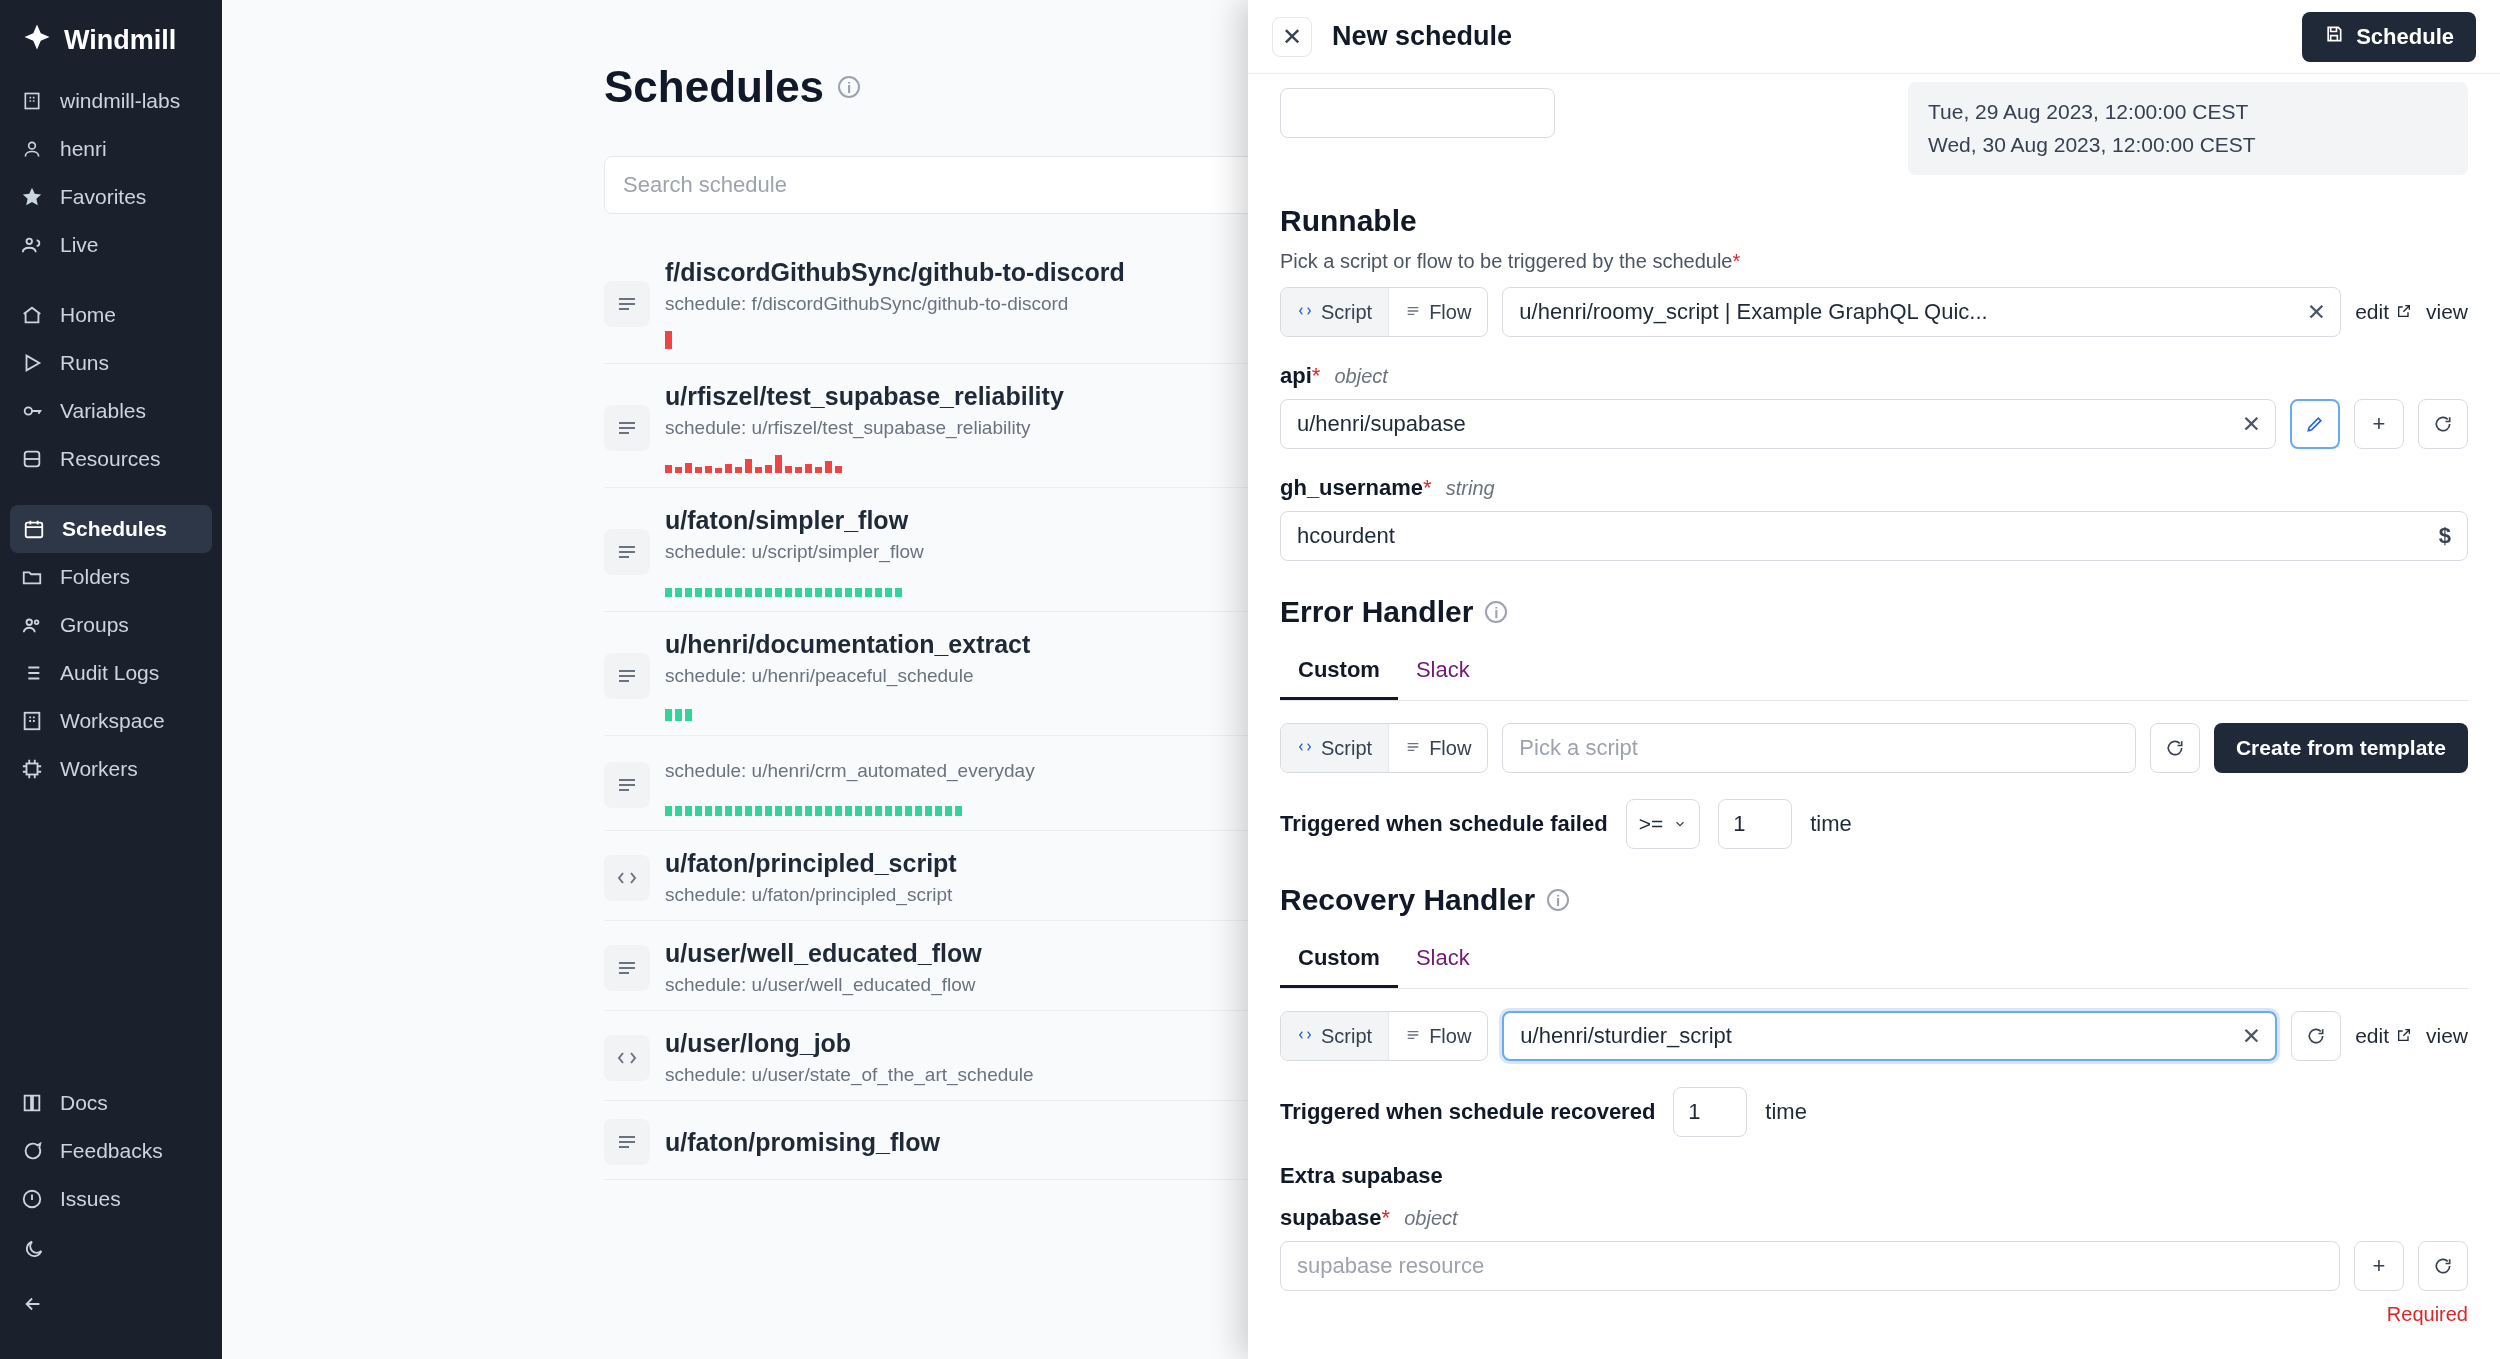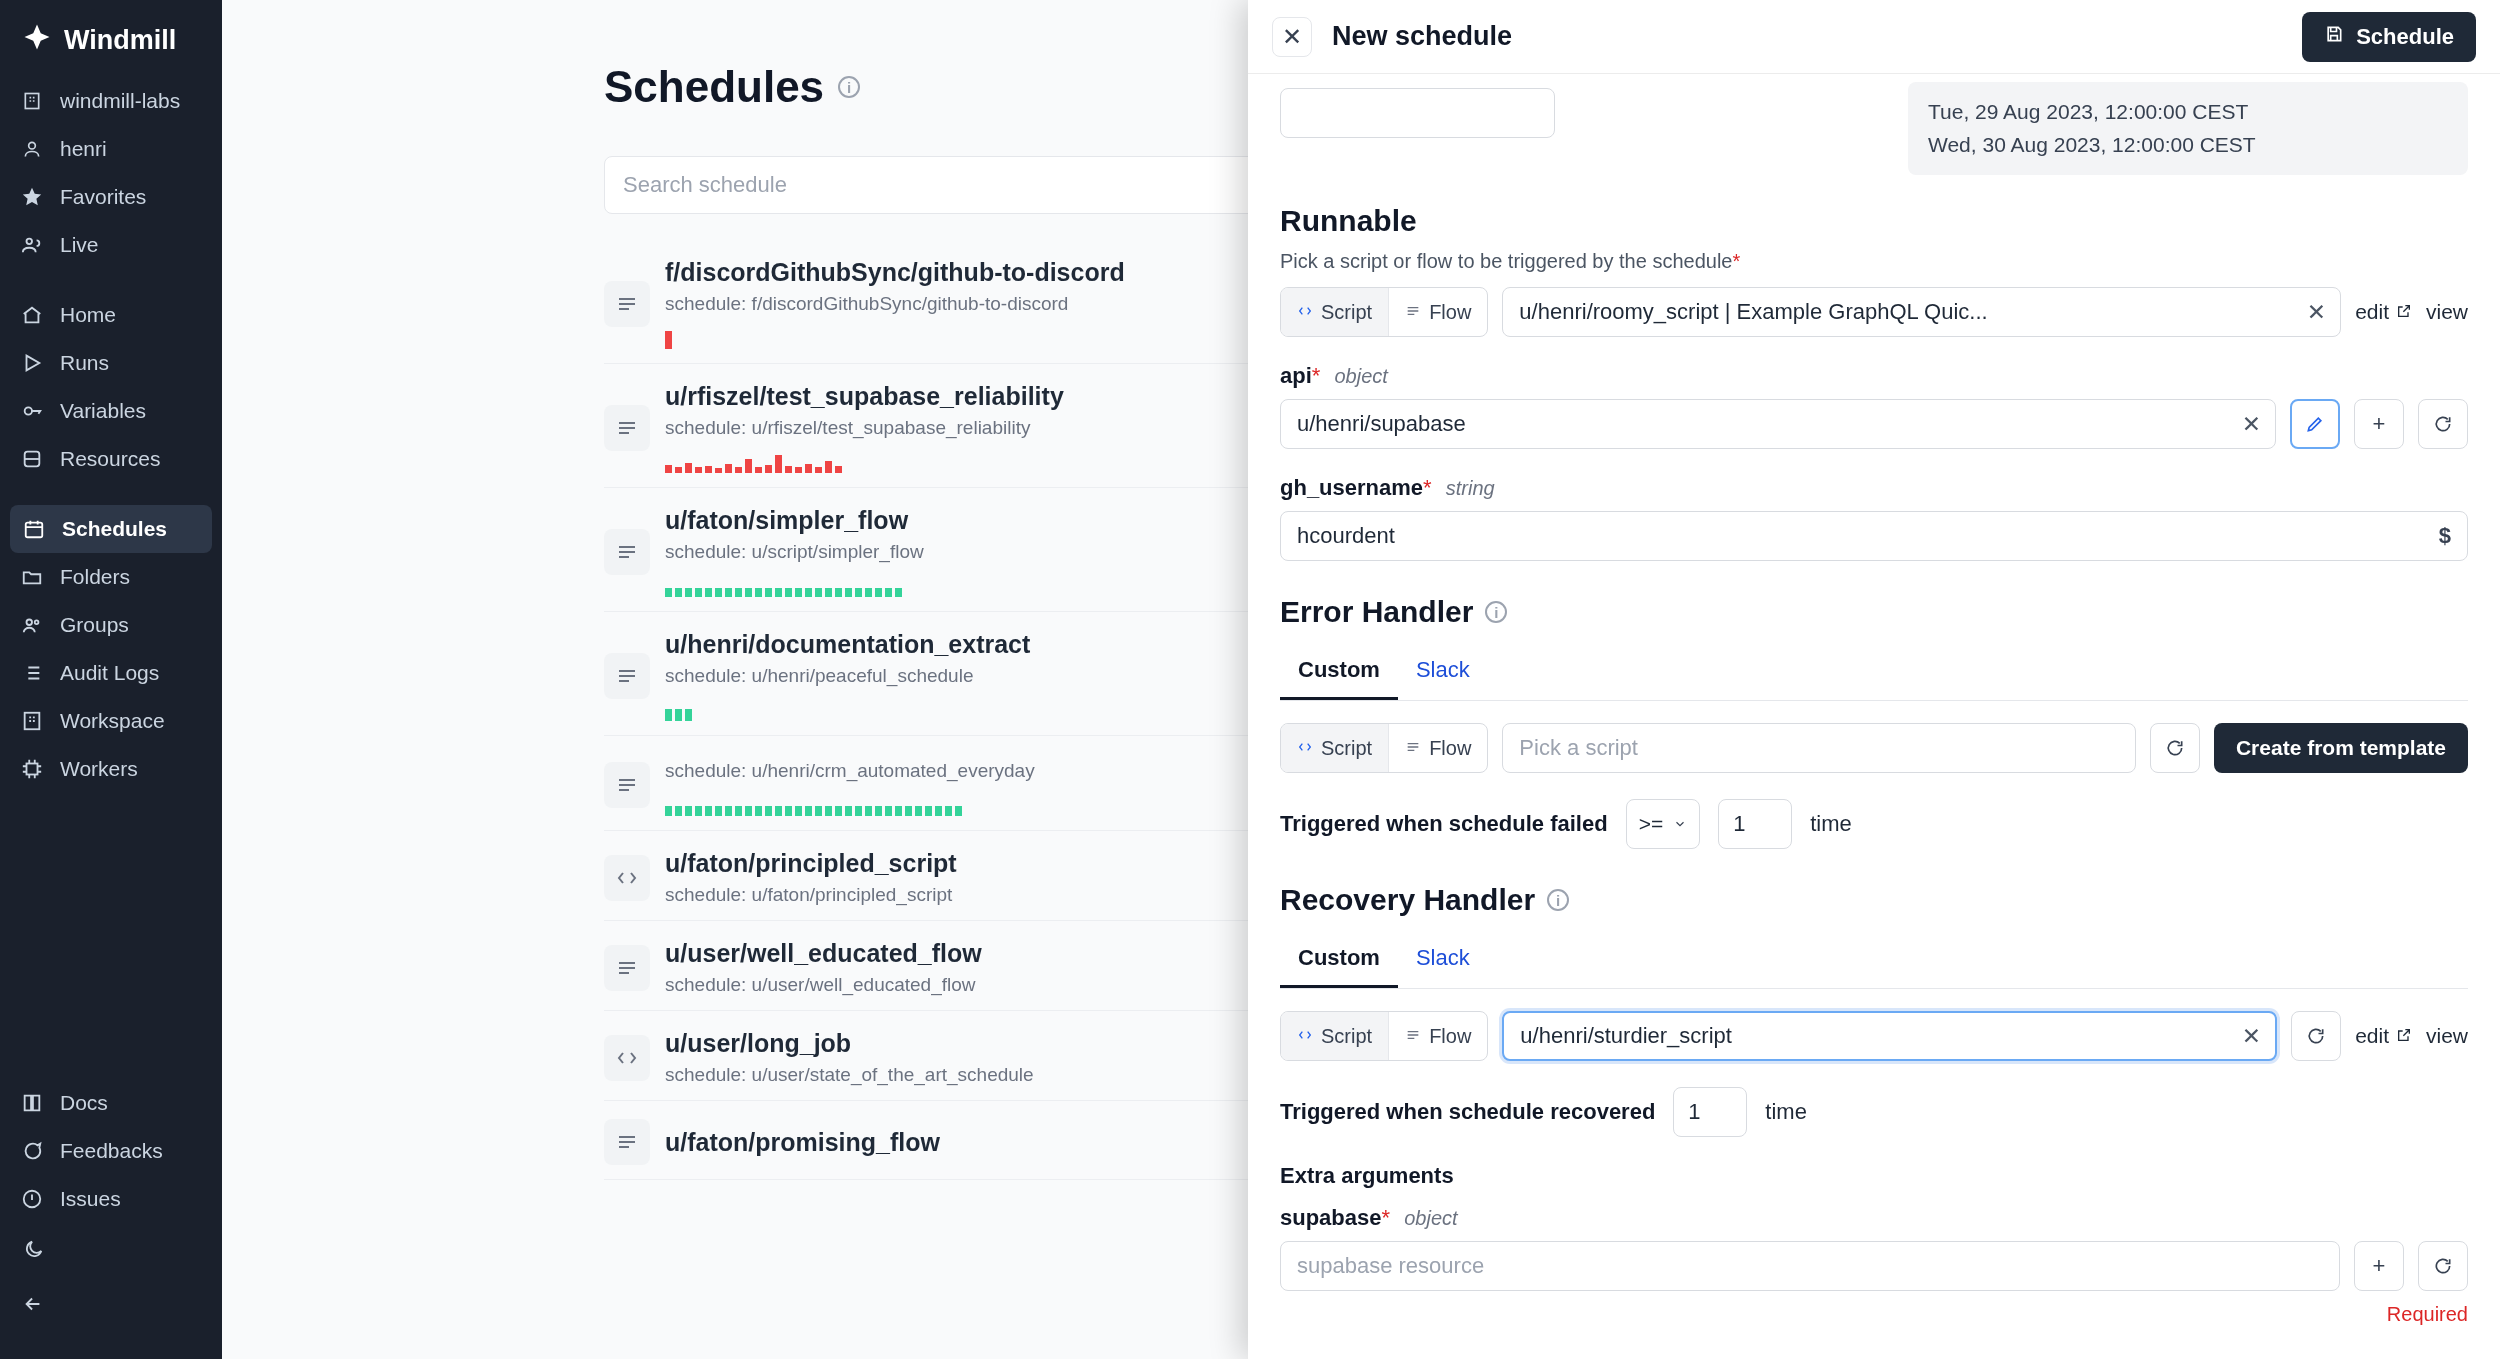--- a/index.html
+++ b/index.html
@@ -153,21 +153,21 @@
     display:flex;align-items:center;justify-content:center;color:#374151;font-size:22px;flex:none;
   }
   .sq-btn.active { border:2px solid #6aa9f4; color:#2563eb; }
   .lnk { font-size:21px; color:#1f2937; display:flex; align-items:center; gap:7px; }
 
   .lbl { font-size:22px; font-weight:700; color:#111827; }
   .typ { font-size:20px; color:#6b7280; font-style:italic; font-weight:400; margin-left:8px;}
 
   .tabs { display:flex; gap:0; border-bottom:1px solid #e5e7eb; }
   .tab {
-    padding:14px 18px; font-size:22px; color:#1d4ed8;
+    padding:14px 18px; font-size:22px; color:#701a75;
   }
   .tab.sel { color:#111827; font-weight:600; border-bottom:3px solid #111827; }
 
   .dark-btn {
     background:#1f2937;color:#fff;border-radius:8px;height:50px;padding:0 22px;
     display:flex;align-items:center;font-size:21px;font-weight:600;flex:none;
   }
   .num {
     width:74px;height:50px;border:1px solid #d8dbe0;border-radius:8px;background:#fff;
     display:flex;align-items:center;padding:0 14px;font-size:22px;
@@ -808,21 +808,21 @@
         <div class="lnk">view</div>
       </div>
 
       <div class="row" style="margin-top:26px; gap:18px;">
         <div class="lbl">Triggered when schedule recovered</div>
         <div class="num">1</div>
         <div style="font-size:22px;color:#1f2937;">time</div>
       </div>
 
       <div style="margin-top:26px;">
-        <div class="lbl">Extra arguments</div>
+        <div class="lbl">Extra supabase</div>
         <div style="margin-top:16px;">
           <span class="lbl">supabase</span><span class="req">*</span>
           <span class="typ">object</span>
         </div>
         <div class="row" style="margin-top:10px;">
           <div class="inp placeholder" style="flex:1;">
             <span>supabase resource</span>
           </div>
           <div class="sq-btn">+</div>
           <div class="sq-btn">

